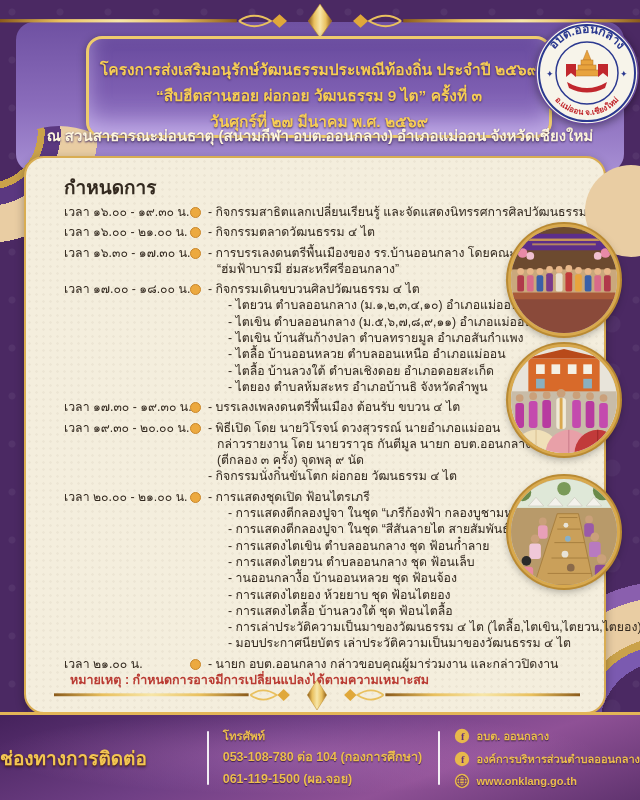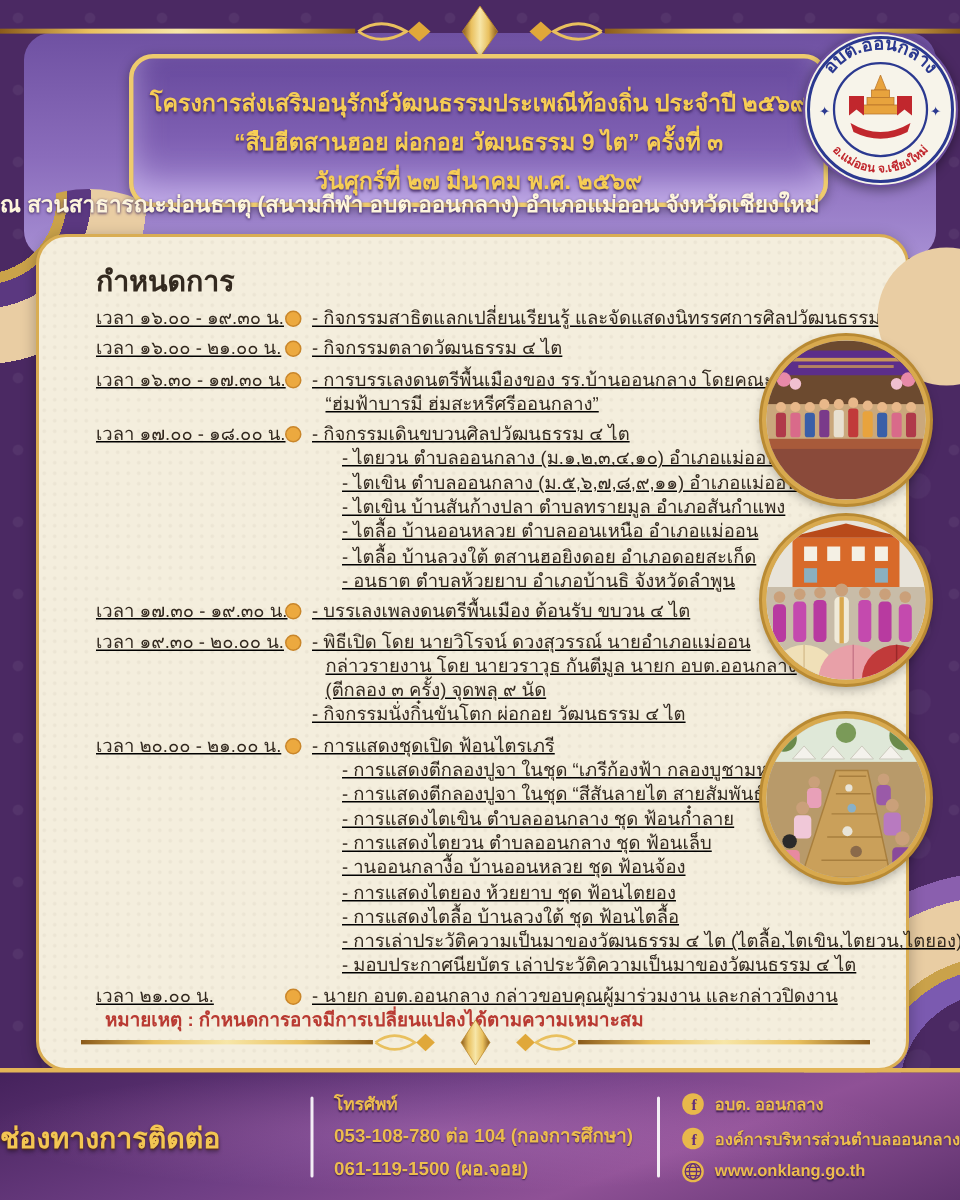--- a/index.html
+++ b/index.html
@@ -21,33 +21,33 @@
   .tan-circle{position:absolute;left:585px;top:165px;width:92px;height:92px;border-radius:50%;
     background:#e9cda3;z-index:5;}
   
   .title-box{position:absolute;left:86px;top:36px;width:466px;height:102px;box-sizing:border-box;
     border:3px solid #eecb6d;border-radius:16px;z-index:5;
     background:linear-gradient(180deg,#684a9d,#7e5fb2 55%,#9d82cc);
     box-shadow:inset 0 -12px 20px rgba(226,210,255,.5), 0 2px 8px rgba(0,0,0,.35);
     display:flex;flex-direction:column;justify-content:flex-end;padding-top:2px;}
   .title-line{text-align:center;font-weight:bold;font-size:15.5px;line-height:26px;color:#f6cd55;
     text-shadow:0 1px 2px #3b235c;}
-  .title-line4{position:absolute;left:0;right:0;top:124px;font-weight:bold;
+  .title-line4{position:absolute;left:0;right:0;top:124px;text-align:center;font-weight:bold;
     font-size:15px;color:#fdf5dc;text-shadow:0 1px 2px #3b235c;z-index:6;}
   .logo{position:absolute;left:534px;top:20px;z-index:8;filter:drop-shadow(0 2px 4px rgba(0,0,0,.4));}
   
   .card{position:absolute;left:24px;top:156px;width:582px;height:558px;box-sizing:border-box;
     background:#f4eedd;border:2px solid #d9ad52;border-radius:20px;z-index:4;
     background-image:radial-gradient(rgba(90,70,40,0.05) 1px, transparent 1.5px);
     background-size:7px 7px;box-shadow:0 3px 10px rgba(0,0,0,.3);}
   .sched{position:absolute;inset:0;padding:14px 0 0 38px;}
   .sched-heading{font-size:19px;font-weight:bold;color:#33291f;margin-bottom:2px;}
   #schedule-items{position:relative;}
   #timeline{position:absolute;left:130px;width:3px;background:#1d1a16;z-index:0;}
-  .sched-item{display:flex;align-items:flex-start;margin-bottom:4px;position:relative;z-index:1;text-decoration:underline;}
+  .sched-item{display:flex;align-items:flex-start;margin-bottom:4px;position:relative;z-index:1;}
   .s-time{width:124px;flex-shrink:0;font-size:12.3px;line-height:16.3px;color:#33291f;white-space:nowrap;}
   .dot{width:11px;height:11px;border-radius:50%;background:#eca93f;border:1px solid #c9862a;
     box-sizing:border-box;margin:3px 7px 0 2px;flex-shrink:0;}
   .s-lines{min-width:0;}
   .sched-line{font-size:12.3px;line-height:16.3px;color:#33291f;white-space:nowrap;}
   .lv-cont{margin-left:9px;}
   .lv-sub{margin-left:20px;}
   .note{position:absolute;left:44px;top:512px;font-size:12.5px;font-weight:bold;color:#b93a32;}
   .card-orn{position:absolute;left:28px;bottom:2px;width:526px;height:30px;}
   
@@ -170,22 +170,22 @@
           </div>
           <div class="sched-item">
             <div class="s-time">เวลา ๑๗.๐๐ - ๑๘.๐๐ น.</div>
             <div class="dot"></div>
             <div class="s-lines">
               <div class="sched-line lv-main">- กิจกรรมเดินขบวนศิลปวัฒนธรรม ๔ ไต</div>
               <div class="sched-line lv-sub">- ไตยวน ตำบลออนกลาง (ม.๑,๒,๓,๔,๑๐) อำเภอแม่ออน</div>
               <div class="sched-line lv-sub">- ไตเขิน ตำบลออนกลาง (ม.๕,๖,๗,๘,๙,๑๑) อำเภอแม่ออน</div>
               <div class="sched-line lv-sub">- ไตเขิน บ้านสันก้างปลา ตำบลทรายมูล อำเภอสันกำแพง</div>
               <div class="sched-line lv-sub">- ไตลื้อ บ้านออนหลวย ตำบลออนเหนือ อำเภอแม่ออน</div>
-              <div class="sched-line lv-sub">- ไตลื้อ บ้านลวงใต้ ตสานฮอยิงดอย อำเภอดอยสะเก็ด</div>
-              <div class="sched-line lv-sub">- อนธาต ตำบลห้วยยาบ อำเภอบ้านธิ จังหวัดลำพูน</div>
+              <div class="sched-line lv-sub">- ไตลื้อ บ้านลวงใต้ ตำบลเชิงดอย อำเภอดอยสะเก็ด</div>
+              <div class="sched-line lv-sub">- ไตยอง ตำบลห้มสะหร อำเภอบ้านธิ จังหวัดลำพูน</div>
             </div>
           </div>
           <div class="sched-item">
             <div class="s-time">เวลา ๑๗.๓๐ - ๑๙.๓๐ น.</div>
             <div class="dot"></div>
             <div class="s-lines">
               <div class="sched-line lv-main">- บรรเลงเพลงดนตรีพื้นเมือง ต้อนรับ ขบวน ๔ ไต</div>
             </div>
           </div>
           <div class="sched-item">

